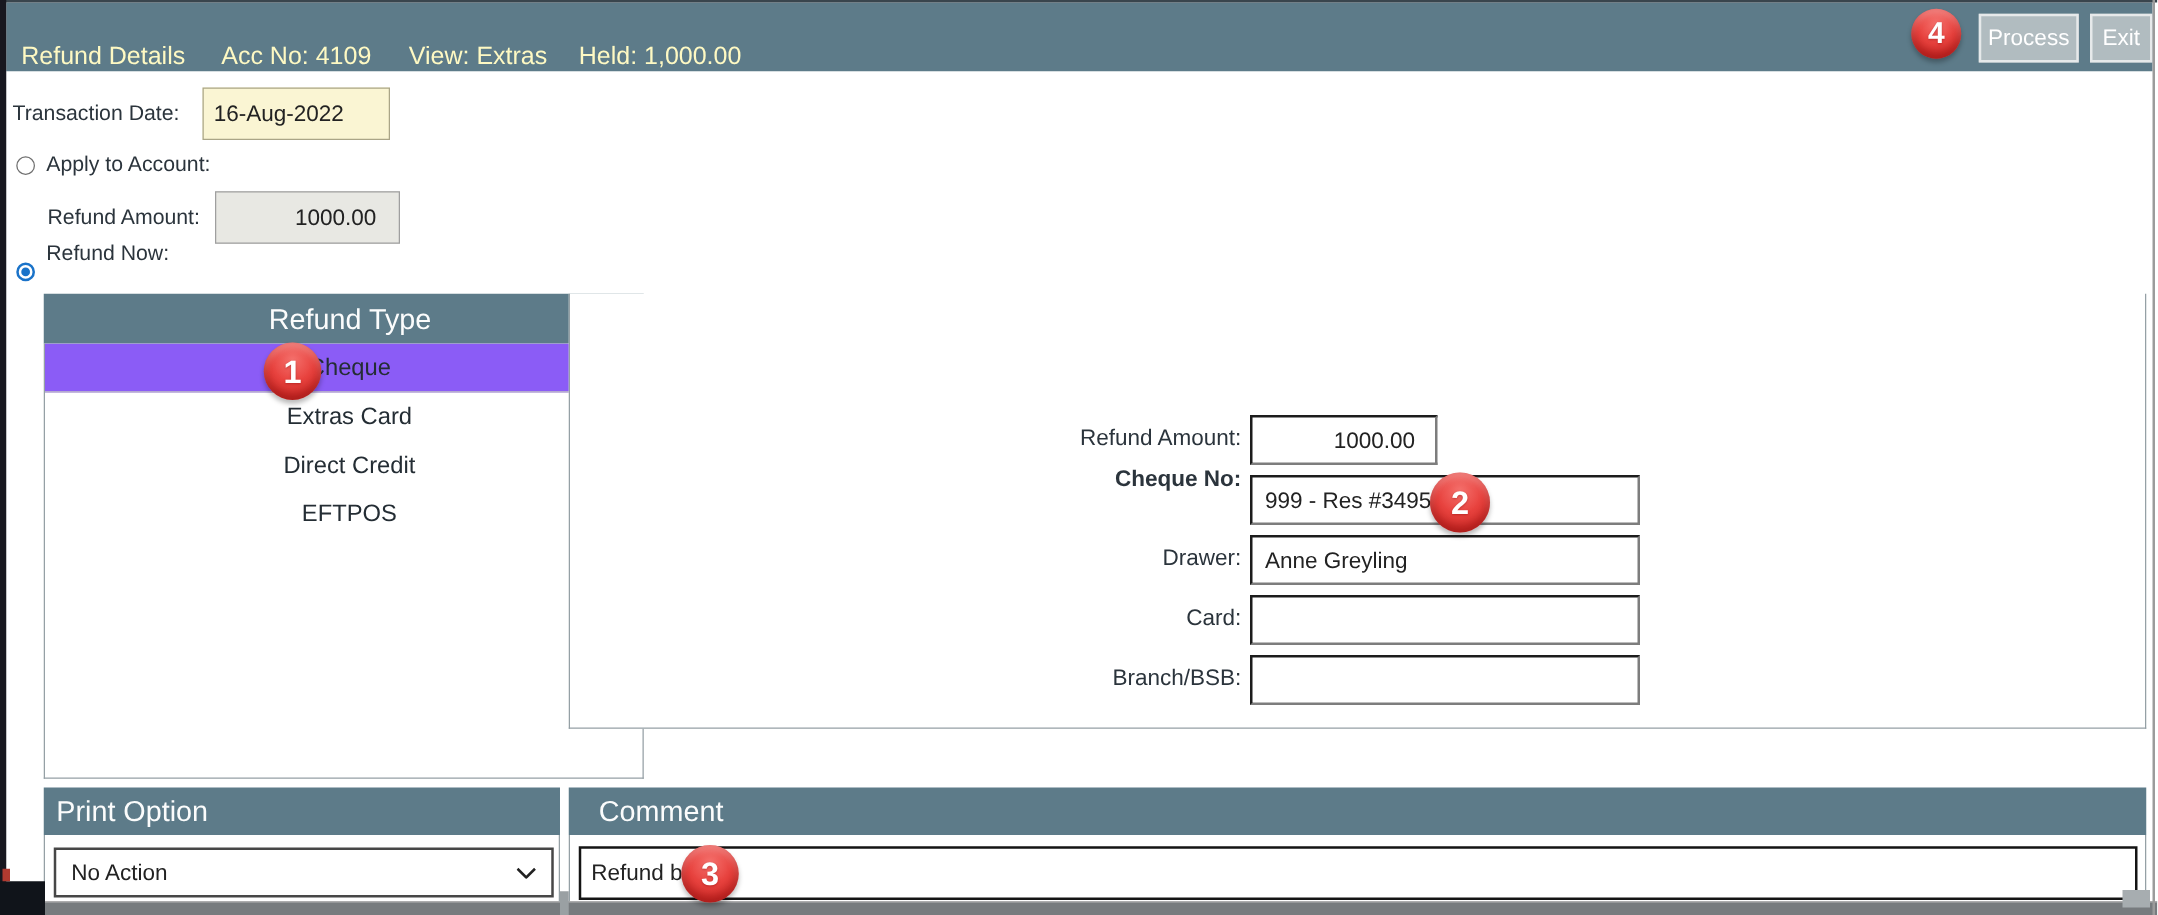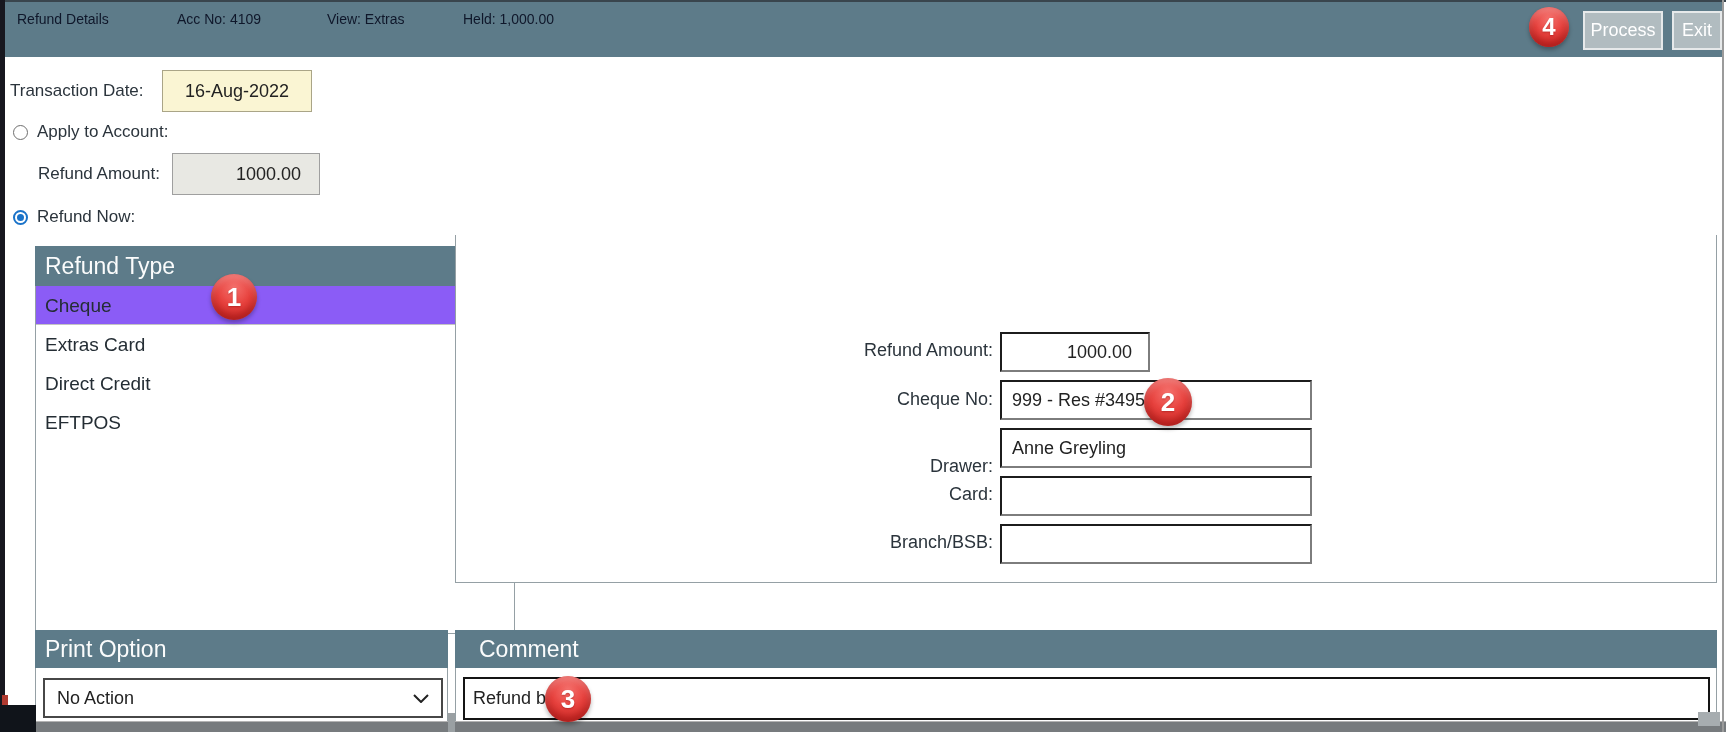--- a/index.html
+++ b/index.html
@@ -13,45 +13,45 @@
   .left-edge   { position:absolute; left:0; top:0; width:5px; height:732px; background:#17171f; z-index:6; }
   .right-edge  { position:absolute; left:1722px; top:0; width:2px; height:732px; background:#9b9b9b; z-index:6; }
   .bottom-strip{ position:absolute; left:0; top:721px; width:1726px; height:11px; background:#777b7e; border-top:1px solid #b3b3b3; z-index:5; }
   .bl-block    { position:absolute; left:0; top:705px; width:36px; height:27px; background:#10141a; z-index:7; }
   .bl-red      { position:absolute; left:2px; top:695px; width:6px; height:10px; background:#b03a30; z-index:8; }
   .panel-gap-notch { position:absolute; left:448px; top:713px; width:7px; height:19px; background:#9aa0a3; z-index:6; }
   .br-corner   { position:absolute; left:1698px; top:712px; width:22px; height:14px; background:#a7adb0; z-index:6; }
 
   
   .titlebar { position:absolute; left:5px; top:2px; width:1717px; height:55px; background:#5d7b89; z-index:4; }
-  .tb-item { position:absolute; top:9px; font-size:14px; color:#0f172a; white-space:nowrap; }
+  .tb-item { position:absolute; top:32px; font-size:20px; color:#fef9c3; white-space:nowrap; }
   .tb-title { left:12px; }
   .tb-acc   { left:172px;text-align:right; }
   .tb-view  { left:322px; }
   .tb-held  { left:458px; }
   .hdr-btn { position:absolute; top:9px; height:39px; background:#b1bcc0; border:2px solid #e6e9ea; color:#fff; font-size:18px; font-family:inherit; cursor:pointer; }
   .btn-process { left:1578px; width:80px; }
   .btn-exit    { left:1667px; width:50px; }
 
   
   .lbl { position:absolute; font-size:17px; color:#2b343c; white-space:nowrap; line-height:22px; }
   .inp { position:absolute; font-family:inherit; font-size:18px; color:#222; }
-  .date-input { left:162px; top:70px; width:150px; height:42px; background:#faf5d3; border:1px solid #aaa587; padding:0 8px;text-align:center; }
+  .date-input { left:162px; top:70px; width:150px; height:42px; background:#faf5d3; border:1px solid #aaa587; padding:0 8px; }
   .amount-input-disabled { left:172px; top:153px; width:148px; height:42px; background:#e8e8e3; border:1px solid #9f9f9f; text-align:right; padding:0 18px 0 8px; }
 
   .radio { position:absolute; width:15px; height:15px; border-radius:50%; background:#fff; border:1px solid #6f6f6f; }
   .radio.selected { border:2px solid #1a73c9; }
   .radio.selected::after { content:""; position:absolute; inset:2px; border-radius:50%; background:#1a73c9; }
 
   
   .panel { position:absolute; }
   .panel-header { height:40px; background:#5d7b89; color:#fbfcfc; font-size:23px; line-height:40px; padding-left:10px; white-space:nowrap; }
   .panel-body { background:#fff; border:1px solid #95a0a5; border-top:none; }
 
-  #refund-type-panel { left:35px; top:246px; width:480px; height:388px; }
+  #refund-type-panel { left:35px; top:235px; width:480px; height:388px;text-align:center; }
   #refund-type-panel .panel-body { height:348px; }
   .list-item { height:39px; line-height:39px; font-size:19px; color:#242d34; padding-left:9px; cursor:default; }
   .list-item.selected { background:#8b5cf6; border-bottom:1px solid #c3c3c3; }
 
   #cheque-details-panel { left:455px; top:235px; width:1262px; height:388px; }
   #cheque-details-panel .panel-body { height:348px; }
 
   .fld-lbl { position:absolute; width:220px; left:773px; text-align:right; font-size:18px; color:#2b343c; line-height:21px; white-space:nowrap; }
   .fld-inp { position:absolute; left:1000px; height:40px; font-family:inherit; font-size:18px; color:#222; background:#fff;
              border:2px solid; border-color:#1c1c1c #7d7d7d #7d7d7d #1c1c1c; padding:0 10px; }
@@ -99,44 +99,44 @@
   <span class="lbl" style="left:10px; top:80px;text-align:right;">Transaction Date:</span>
   <input class="inp date-input" value="16-Aug-2022" style="">
 
   <span class="radio" style="left:13px; top:125px;"></span>
   <span class="lbl" style="left:37px; top:121px;">Apply to Account:</span>
 
   <span class="lbl" style="left:38px; top:163px;">Refund Amount:</span>
   <input class="inp amount-input-disabled" value="1000.00" style="">
 
   <span class="radio selected" style="left:13px; top:210px;"></span>
-  <span class="lbl" style="left:37px; top:206px;">Refund Now:</span>
+  <span class="lbl" style="left:37px; top:192px;">Refund Now:</span>
 
   <div class="panel" id="refund-type-panel">
     <div class="panel-header">Refund Type</div>
     <div class="panel-body">
       <div class="list-item selected">Cheque</div>
       <div class="list-item">Extras Card</div>
       <div class="list-item">Direct Credit</div>
       <div class="list-item">EFTPOS</div>
     </div>
   </div>
   <div class="badge" id="badge-1">1</div>
 
   <div class="panel" id="cheque-details-panel">
     <div class="panel-body"></div>
   </div>
 
   <span class="fld-lbl" style="top:340px;">Refund Amount:</span>
   <input class="fld-inp narrow" style="top: 332px;" value="1000.00">
 
-  <span class="fld-lbl" style="top:389px;">Cheque No:</span>
+  <span class="fld-lbl" style="top:373px;font-weight:bold;">Cheque No:</span>
   <input class="fld-inp wide" style="top: 380px;" value="999 - Res #3495">
 
-  <span class="fld-lbl" style="top:436px;margin-top:20px;">Drawer:</span>
+  <span class="fld-lbl" style="top:436px;">Drawer:</span>
   <input class="fld-inp wide" style="top: 428px;" value="Anne Greyling">
 
   <span class="fld-lbl" style="top:484px;">Card:</span>
   <input class="fld-inp wide" style="top: 476px;" value="">
 
   <span class="fld-lbl" style="top:532px;">Branch/BSB:</span>
   <input class="fld-inp wide" style="top: 524px;" value="">
 
   <div class="badge" id="badge-2">2</div>
 

